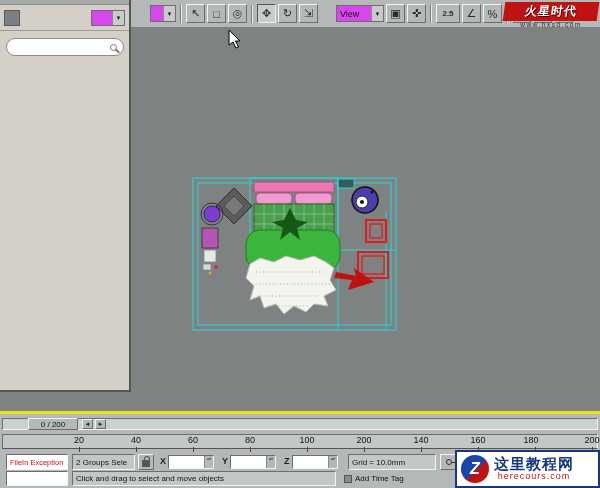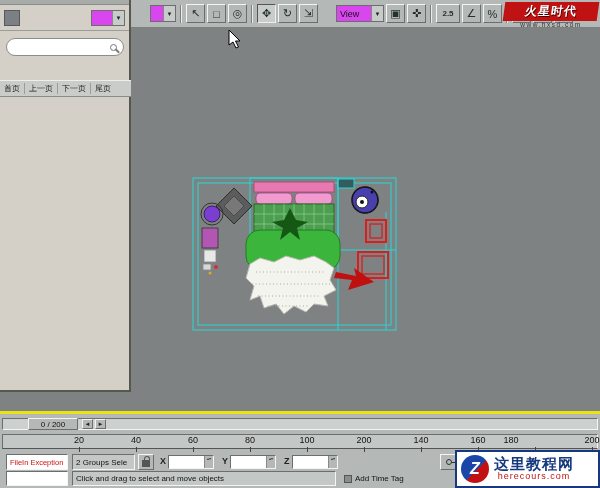--- a/index.html
+++ b/index.html
@@ -223,46 +223,40 @@
     <div class="ptools">
       <span class="pbtn"></span>
       <span class="combo pcombo">
         <span class="arr" style="margin-left:auto">▼</span>
       </span>
     </div>
     <div class="search">
       <span class="val"></span>
       <span class="mag"></span>
     </div>
-    <div class="tabrow">
-      <span class="ptab">首页</span>
-      <span class="ptab">上一页</span>
-      <span class="ptab">下一页</span>
-      <span class="ptab" style="border-right:none">尾页</span>
-    </div>
   </div>
 
   <div id="timerow">
     <div class="track sunken"></div>
     <div class="thandle raised">0 / 200</div>
     <span class="tarrow raised" style="left:82px">◄</span>
     <span class="tarrow raised" style="left:95px">►</span>
   </div>
 
   <div id="ruler">
     <div class="strip sunken"></div>
     <span class="rlab" style="left:68px">20</span>
     <span class="rlab" style="left:125px">40</span>
     <span class="rlab" style="left:182px">60</span>
     <span class="rlab" style="left:239px">80</span>
     <span class="rlab" style="left:296px">100</span>
     <span class="rlab" style="left:353px">200</span>
     <span class="rlab" style="left:410px">140</span>
     <span class="rlab" style="left:467px">160</span>
-    <span class="rlab" style="left:500px">180</span>
+    <span class="rlab" style="left:520px">180</span>
     <span class="rlab" style="left:581px">200</span>
     <span class="rtick" style="left:79px"></span>
     <span class="rtick" style="left:136px"></span>
     <span class="rtick" style="left:193px"></span>
     <span class="rtick" style="left:250px"></span>
     <span class="rtick" style="left:307px"></span>
     <span class="rtick" style="left:364px"></span>
     <span class="rtick" style="left:421px"></span>
     <span class="rtick" style="left:478px"></span>
     <span class="rtick" style="left:535px"></span>
@@ -284,20 +278,21 @@
       <span class="axis" style="left:218px">Y</span>
       <span class="xfield sunken" style="left:226px">
         <span class="fval"></span>
         <span class="spin">▴▾</span>
       </span>
       <span class="axis" style="left:280px">Z</span>
       <span class="xfield sunken" style="left:288px">
         <span class="fval"></span>
         <span class="spin">▴▾</span>
       </span>
+      <span class="sbox sunken gray" style="left:344px; width:88px">Grid = 10.0mm</span>
       <span class="sbox raised" style="left:436px; width:17px; justify-content:center">
           <span class="keyi"></span>
         </span>
     </div>
     <div class="srow" style="top:19px">
       <span class="sbox sunken white" style="left:2px; width:62px; height:15px"></span>
       <span class="sbox" style="left:337px; width:96px; height:15px">
           <span class="tagicon"></span>
           <span>Add Time Tag</span>
         </span>

